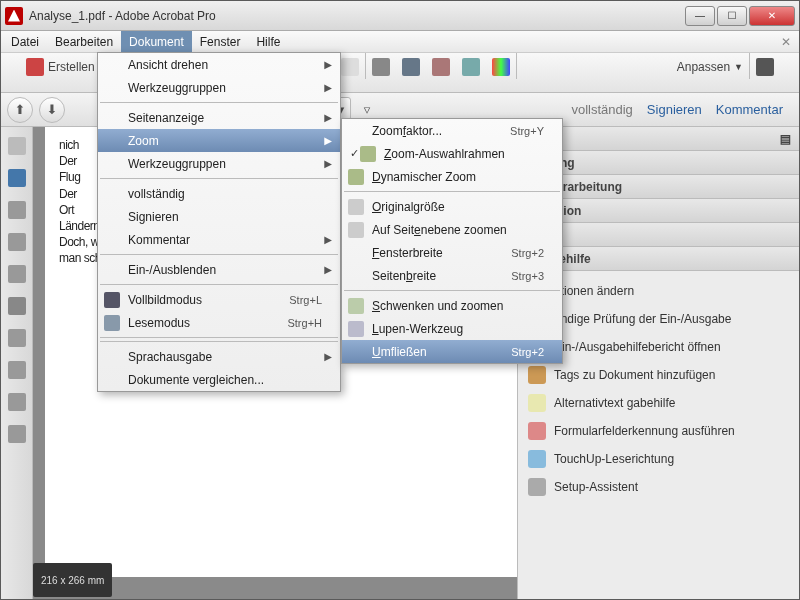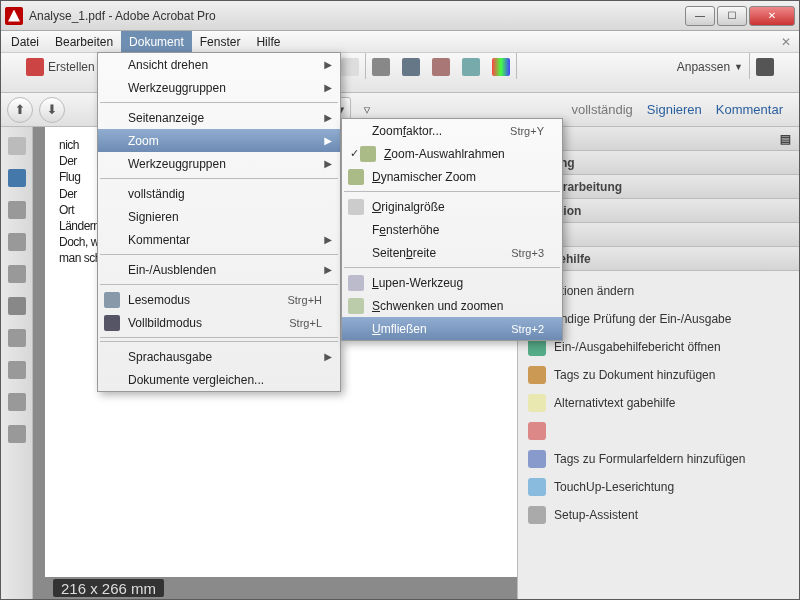--- a/index.html
+++ b/index.html
@@ -24,21 +24,21 @@
 .nbtn{width:26px;height:26px;border:1px solid #bbb;border-radius:13px;background:linear-gradient(#fff,#ddd);display:flex;align-items:center;justify-content:center;color:#555;font-size:13px}
 .zoombox{width:48px;height:22px;border:1px solid #999;background:#fff;text-align:center;line-height:20px;font-size:11px}
 .rightlinks{margin-left:auto;display:flex;gap:14px;padding-right:10px}
 .rightlinks span{color:#2a5f9e;font-size:13px}
 .rightlinks span.gray{color:#777}
 .body{flex:1;display:flex;min-height:0;position:relative}
 .leftrail{width:32px;background:linear-gradient(90deg,#e8e8e8,#d8d8d8);border-right:1px solid #bbb;display:flex;flex-direction:column;align-items:center;padding-top:10px;gap:14px}
 .leftrail .ri{width:18px;height:18px;background:#999;border-radius:2px}
 .docpane{flex:1;background:#8a8a8a;position:relative;overflow:hidden}
 .page{position:absolute;left:12px;top:0;right:0;bottom:22px;background:#fff;padding:10px 14px;font-family:Georgia,serif;font-size:40px;color:#222;line-height:1.35;font-weight:300;letter-spacing:-0.5px}
-.statusstrip{position:absolute;left:20px;bottom:2px;height:18px;background:#333;color:#ddd;font-size:15px;padding:0 8px;display:flex;align-items:center;border-radius:2px}
+.statusstrip{position:absolute;left:0;bottom:2px;height:34px;background:#333;color:#ddd;font-size:10px;padding:0 8px;display:flex;align-items:center;border-radius:2px}
 .rightpanel{width:282px;background:#ececec;border-left:1px solid #bbb;display:flex;flex-direction:column;overflow:hidden}
 .panelhead{height:24px;background:linear-gradient(#e8e8e8,#d4d4d4);border-bottom:1px solid #bbb;display:flex;align-items:center;padding:0 8px;font-weight:bold;color:#444;font-size:12px}
 .panellist{padding:6px 0}
 .pitem{display:flex;align-items:center;gap:8px;padding:5px 10px;color:#333;font-size:12px}
 .pitem .pi{width:18px;height:18px;background:#7a9;border-radius:3px;flex-shrink:0}
 
 .menu{position:absolute;background:linear-gradient(#fafafa,#eee);border:1px solid #999;box-shadow:3px 3px 8px rgba(0,0,0,.3);z-index:100}
 .menu1{left:97px;top:52px;width:244px}
 .menu2{left:341px;top:118px;width:222px}
 .menu .row{height:23px;display:flex;align-items:center;padding:0 22px 0 30px;color:#222;position:relative;white-space:nowrap}
@@ -195,24 +195,21 @@
         <div class="pitem">
             <span class="pi" style="background:#c95"></span>
             <span>Tags zu Dokument hinzufügen</span>
           </div>
         <div class="pitem">
             <span class="pi" style="background:#e8e8b0"></span>
             <span>Alternativtext gabehilfe</span>
           </div>
         <div class="pitem">
             <span class="pi" style="background:#d88"></span>
-          </div>
-        <div class="pitem">
-            <span class="pi" style="background:#89c"></span>
-            <span>Tags zu Formularfeldern hinzufügen</span>
+            <span>Formularfelderkennung ausführen</span>
           </div>
         <div class="pitem">
             <span class="pi" style="background:#8bd"></span>
             <span>TouchUp-Leserichtung</span>
           </div>
         <div class="pitem">
             <span class="pi" style="background:#aaa"></span>
             <span>Setup-Assistent</span>
           </div>
       </div>
@@ -252,30 +249,30 @@
   <div class="row">
       <span>Kommentar</span>
       <span class="arr">▶</span>
     </div>
   <div class="div"></div>
   <div class="row">
       <span>Ein-/Ausblenden</span>
       <span class="arr">▶</span>
     </div>
   <div class="div"></div>
+  <div class="row">
+      <span class="mico" style="background:#556"></span>
+      <span>Vollbildmodus</span>
+      <span class="sc">Strg+L</span>
+    </div>
   <div class="row">
       <span class="mico"></span>
       <span>Lesemodus</span>
       <span class="sc">Strg+H</span>
     </div>
-  <div class="row">
-      <span class="mico" style="background:#556"></span>
-      <span>Vollbildmodus</span>
-      <span class="sc">Strg+L</span>
-    </div>
   <div class="div"></div>
   <div class="div"></div>
   <div class="row">
       <span>Sprachausgabe</span>
       <span class="arr">▶</span>
     </div>
   <div class="row">
       <span>Dokumente vergleichen...</span>
     </div>
 </div>
@@ -293,32 +290,37 @@
   <div class="row">
       <span class="mico" style="background:#ab8"></span>
       <span><span class="u">D</span>ynamischer Zoom</span>
     </div>
   <div class="div"></div>
   <div class="row">
       <span class="mico" style="background:#ccc"></span>
       <span><span class="u">O</span>riginalgröße</span>
     </div>
   <div class="row">
-      <span>F<span class="u">e</span>nsterhöhe</span>
+      <span class="mico" style="background:#ccc"></span>
+      <span>Auf Seit<span class="u">e</span>nebene zoomen</span>
+    </div>
+  <div class="row">
+      <span><span class="u">F</span>ensterbreite</span>
+      <span class="sc">Strg+2</span>
     </div>
   <div class="row">
       <span>Seiten<span class="u">b</span>reite</span>
       <span class="sc">Strg+3</span>
     </div>
   <div class="div"></div>
   <div class="row">
+      <span class="mico" style="background:#bca"></span>
+      <span><span class="u">S</span>chwenken und zoomen</span>
+    </div>
+  <div class="row">
       <span class="mico" style="background:#bbc"></span>
       <span><span class="u">L</span>upen-Werkzeug</span>
-    </div>
-  <div class="row">
-      <span class="mico" style="background:#bca"></span>
-      <span><span class="u">S</span>chwenken und zoomen</span>
     </div>
   <div class="row hl">
       <span><span class="u">U</span>mfließen</span>
       <span class="sc">Strg+2</span>
     </div>
 </div>
 
 </body></html>

